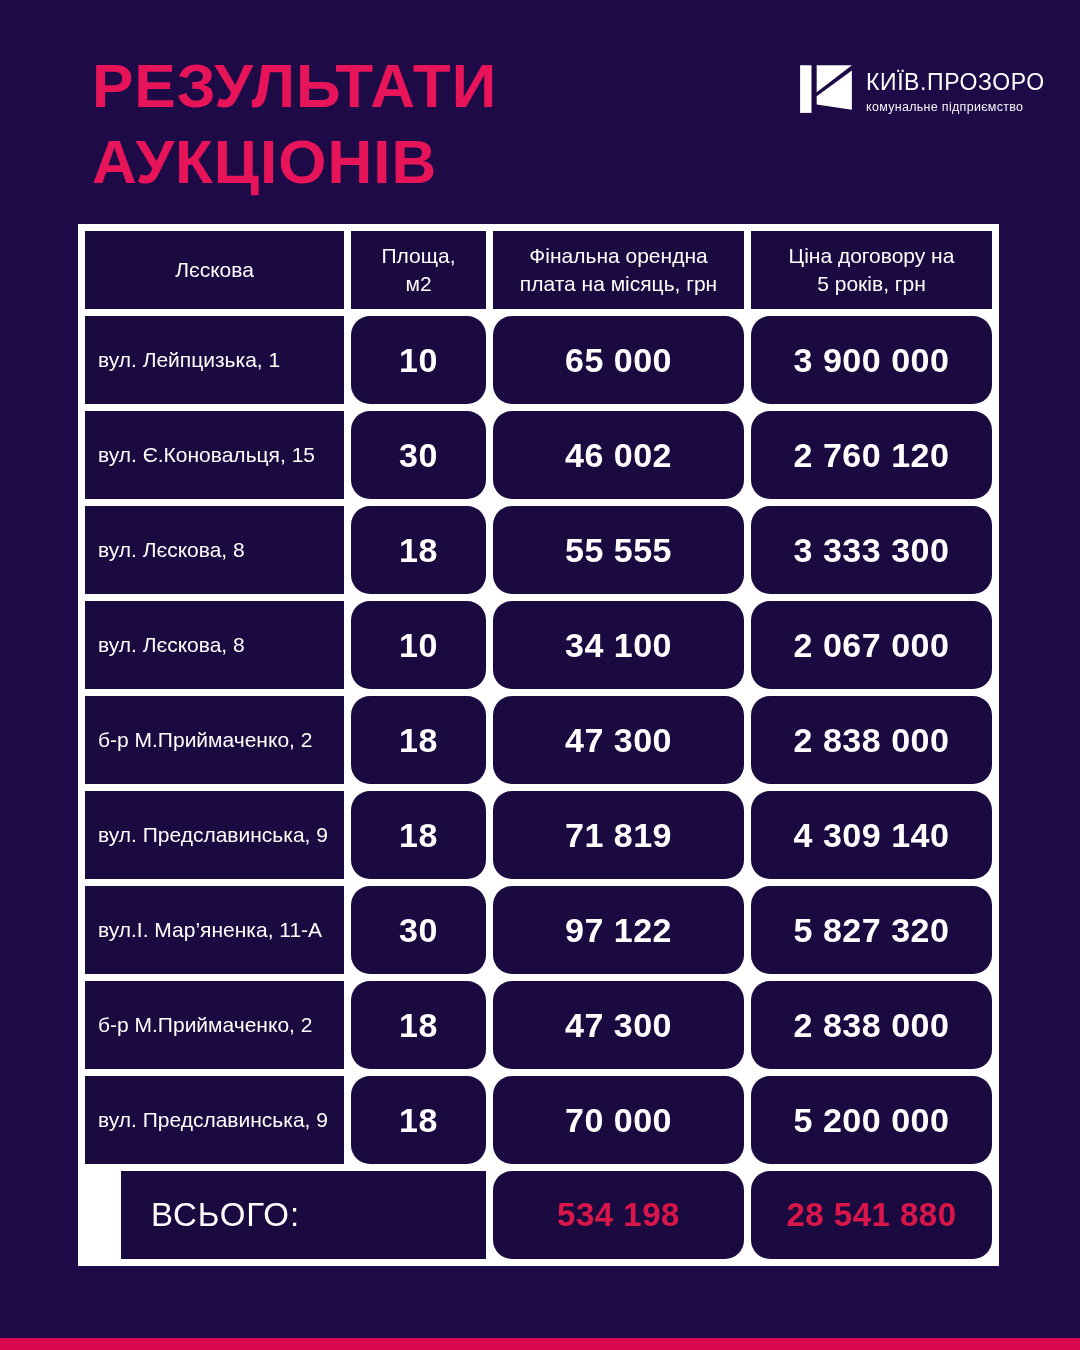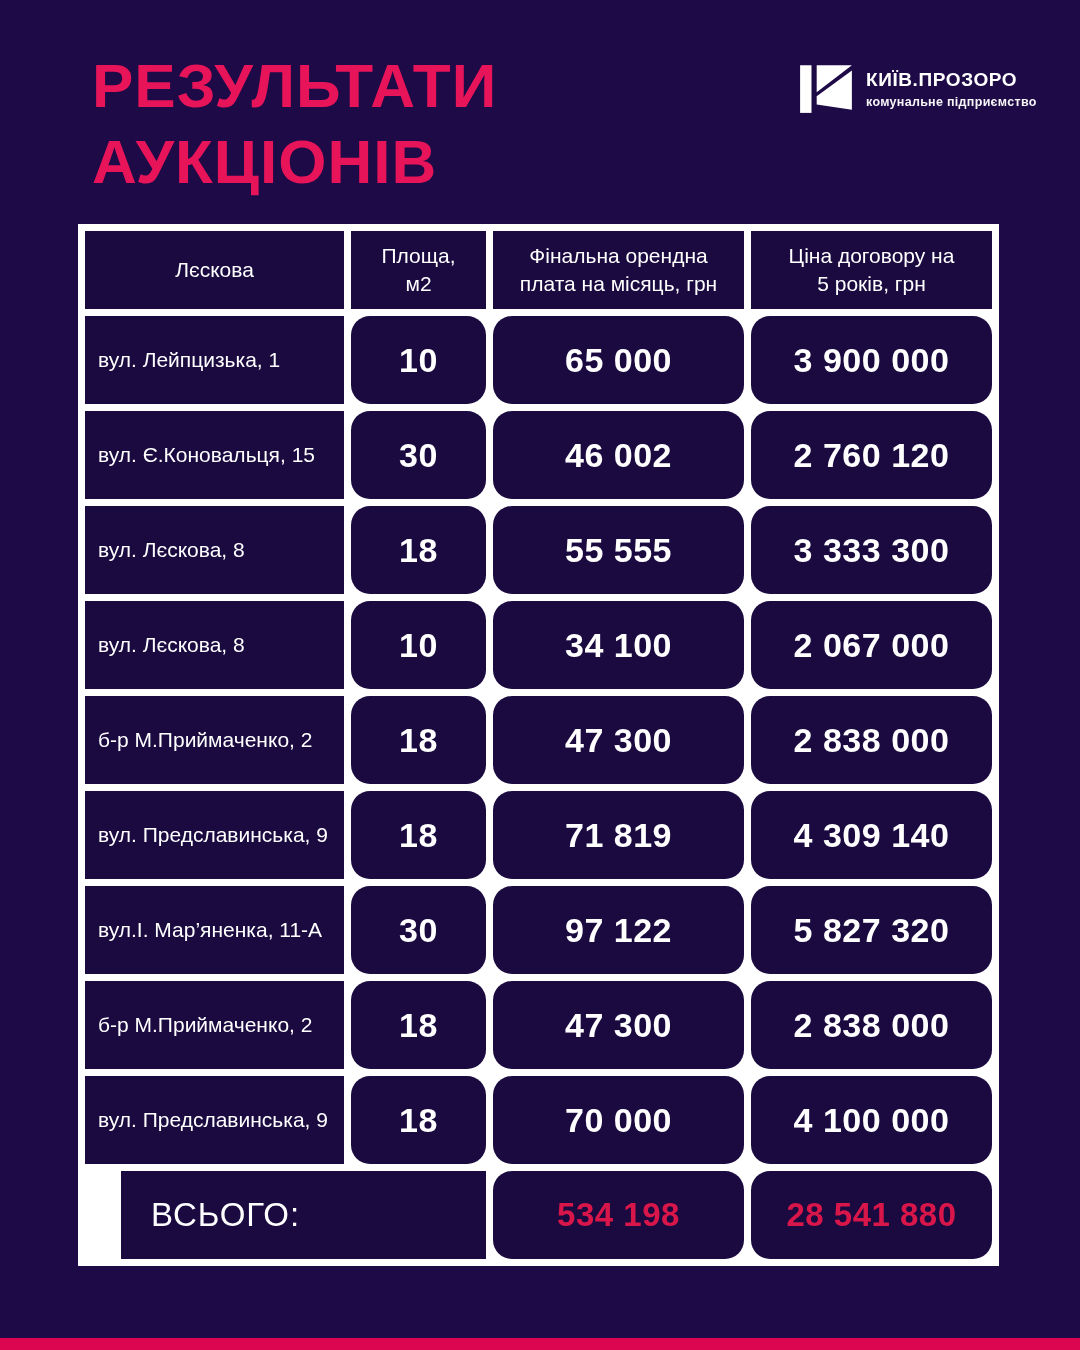--- a/index.html
+++ b/index.html
@@ -13,22 +13,22 @@
     position:absolute;left:80px;top:36px;
     font-size:62px;line-height:76px;font-weight:700;
     letter-spacing:1px;color:#e8145a;
     white-space:pre-line;margin:12px;
   }
   .logo{
     position:absolute;left:797px;top:58px;
     display:flex;align-items:flex-start;gap:11px;color:#ffffff;
   }
   .logo-text{display:flex;flex-direction:column;padding-top:11px;}
-  .logo-name{font-size:19px;font-weight:700;letter-spacing:0.6px;}
-  .logo-sub{font-size:12.5px;font-weight:700;letter-spacing:0.3px;margin-top:4px;opacity:.96;}
+  .logo-name{font-size:23px;font-weight:400;letter-spacing:0.6px;}
+  .logo-sub{font-size:12.5px;font-weight:400;letter-spacing:0.3px;margin-top:4px;opacity:.96;}
   .table{
     position:absolute;left:78px;top:224px;
     display:grid;
     grid-template-columns:259px 135px 251px 241px;
     grid-template-rows:78px repeat(9,88px) 88px;
     gap:7px;padding:7px;background:#ffffff;
   }
   .cell{
     background:#1a0a40;color:#ffffff;
     display:flex;align-items:center;justify-content:center;
@@ -111,20 +111,20 @@
   <div class="cell num">5 827 320</div>
 
   <div class="cell addr">б-р М.Приймаченко, 2</div>
   <div class="cell num">18</div>
   <div class="cell num">47 300</div>
   <div class="cell num">2 838 000</div>
 
   <div class="cell addr">вул. Предславинська, 9</div>
   <div class="cell num">18</div>
   <div class="cell num">70 000</div>
-  <div class="cell num">4 100 000</div>
+  <div class="cell num">5 200 000</div>
 
   <div class="cell total-label">ВСЬОГО:</div>
   <div class="cell num total-num">534 198</div>
   <div class="cell num total-num">28 541 880</div>
 </div>
 
 <div class="bottom-bar"></div>
 
 </body></html>

